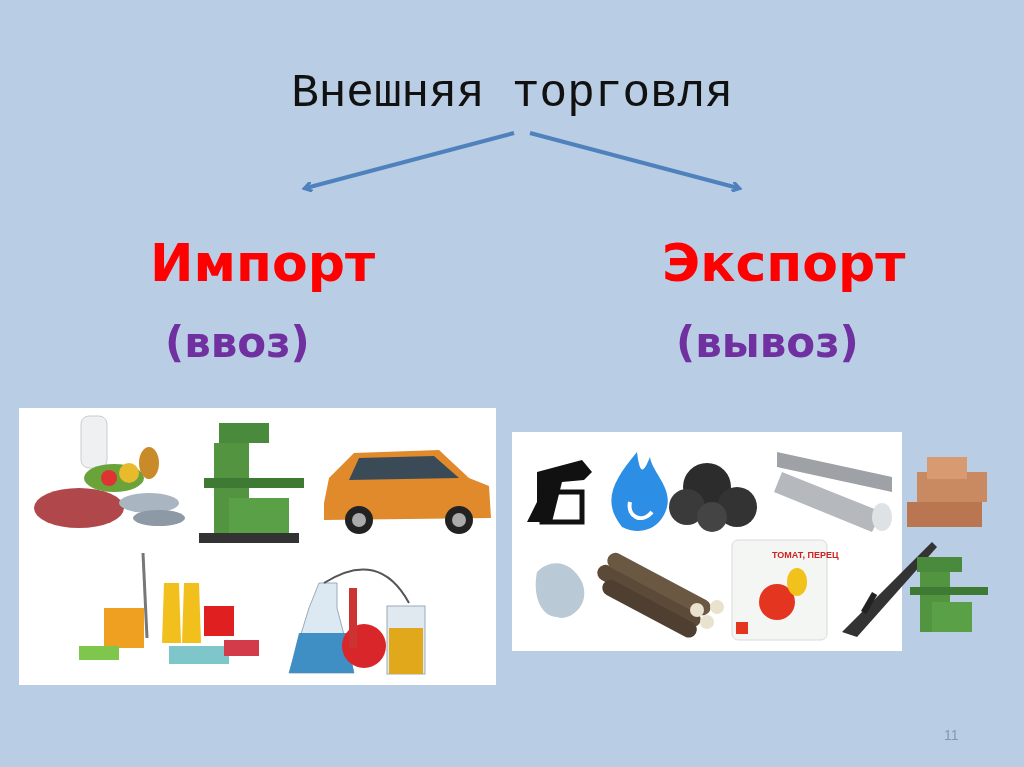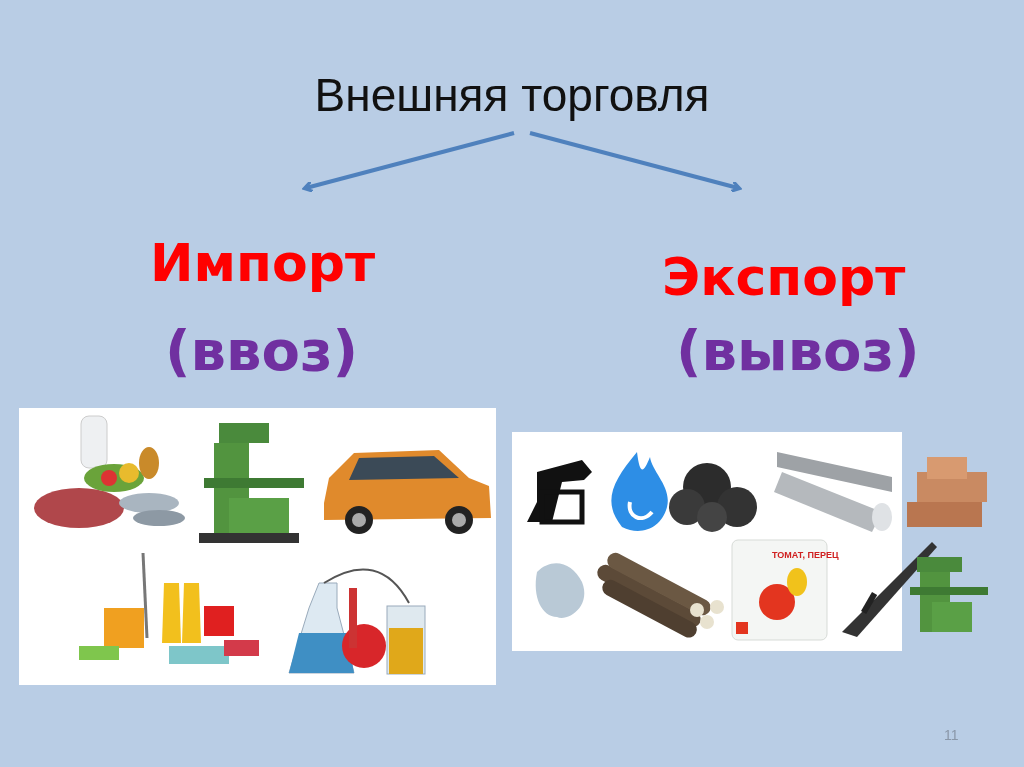--- a/index.html
+++ b/index.html
@@ -1,40 +1,40 @@
 <!DOCTYPE html>
 <html><head>
 <meta charset="utf-8">
 <style>
   html, body { margin:0; padding:0; }
   body { width:1024px; height:767px; background:#b9cde5; position:relative; overflow:hidden; font-family:"Liberation Sans", sans-serif; }
-  .title { position:absolute; left:0; width:1024px; top:68px; text-align:center; font-size:46px; color:#111; font-family:Liberation Sans, sans-serif; letter-spacing:0px; }
+  .title { position:absolute; left:0; width:1024px; top:68px; text-align:center; font-size:46px; color:#111; font-family:Liberation Mono, monospace; letter-spacing:0px; }
   .arrows { position:absolute; left:0; top:0; }
   .heading { position:absolute; font-weight:bold; font-size:52px; color:#ff0000; font-family:"DejaVu Sans", sans-serif; }
-  .sub { position:absolute; font-weight:bold; font-size:56px; color:#7030a0; font-family:"DejaVu Sans", sans-serif; }
+  .sub { position:absolute; font-weight:bold; font-size:42px; color:#7030a0; font-family:"DejaVu Sans", sans-serif; }
   .panel { position:absolute; background:#fff; }
   .pnum { position:absolute; left:944px; top:727px; font-size:14px; color:#8a97a8; }
 </style>
 </head>
 <body>
 
 <div class="title">Внешняя торговля</div>
 
 <svg class="arrows" width="1024" height="767">
   <defs>
     <marker id="ah" markerWidth="10" markerHeight="10" refX="6" refY="5" orient="auto" markerUnits="userSpaceOnUse">
       <path d="M0,0 L8,5 L0,10" fill="none" stroke="#4f81bd" stroke-width="3"></path>
     </marker>
   </defs>
   <line x1="514" y1="133" x2="306" y2="188" stroke="#4f81bd" stroke-width="4" marker-end="url(#ah)"></line>
   <line x1="530" y1="133" x2="738" y2="188" stroke="#4f81bd" stroke-width="4" marker-end="url(#ah)"></line>
 </svg>
 
 <div class="heading" style="left:150px;top:233px;">Импорт</div>
-<div class="heading" style="left:662px;top:247px;">Экспорт</div>
+<div class="heading" style="left:662px;top:233px;">Экспорт</div>
 <div class="sub" style="left:165px;top:318px;">(ввоз)</div>
 <div class="sub" style="left:676px;top:318px;">(вывоз)</div>
 
 <div class="panel" style="left:19px;top:408px;width:477px;height:277px;">
   <svg width="477" height="277">
 
     <g>
       <rect x="62" y="8" width="26" height="52" rx="8" fill="#eef0f2" stroke="#ccc"></rect>
       <ellipse cx="60" cy="100" rx="45" ry="20" fill="#b0474b"></ellipse>
       <ellipse cx="95" cy="70" rx="30" ry="14" fill="#6aa33a"></ellipse>

